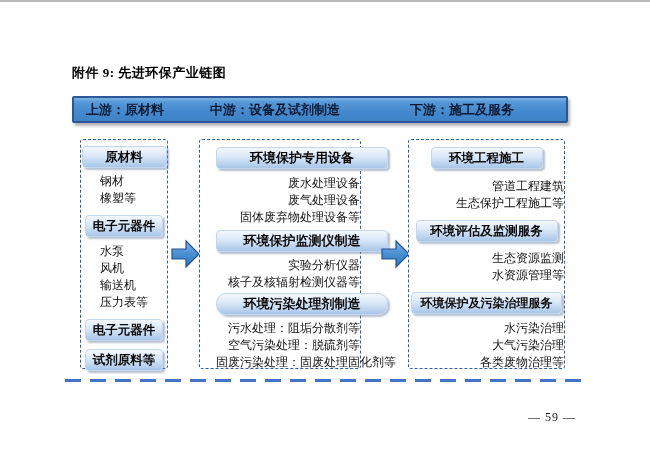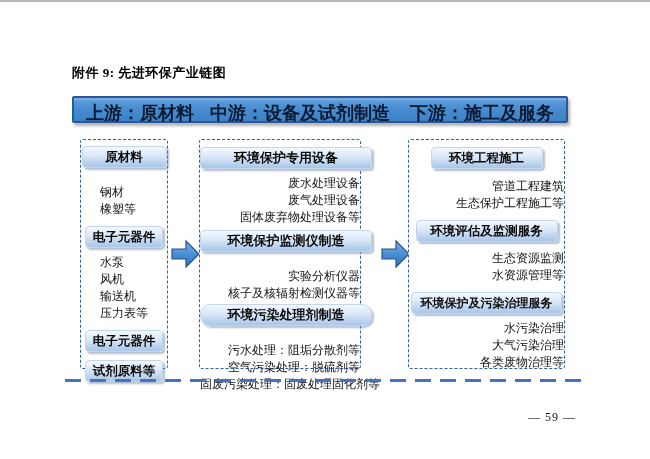--- a/index.html
+++ b/index.html
@@ -21,36 +21,36 @@
   .stage-bar {
     position: absolute; left: 72px; top: 94px;
     width: 496px; height: 27px;
     background: linear-gradient(#7fb2e6 0%, #5598d9 18%, #4489cd 60%, #3f83c7 100%);
     border: 2px solid #2b5797;
     border-radius: 2px;
     box-shadow: 2px 3px 3px rgba(90,90,90,0.45);
   }
   .stage-bar span {
     position: absolute; top: 3px;
-    font-size: 18px; font-weight: bold; color: #0a1a33;
+    font-size: 13px; font-weight: bold; color: #0a1a33;
     white-space: nowrap;
   }
   .stage-up   { left: 12px; }
   .stage-mid  { left: 136px; }
   .stage-down { left: 336px; }
 
   
   .box {
     position: absolute; top: 137px; height: 230px;
     border: 1px dashed #2f5fa8;
     border-radius: 3px;
     background: #ffffff;
   }
   .box-left  { left: 80px;  width: 88px; }
-  .box-mid   { left: 199px; width: 162px; }
+  .box-mid   { left: 199px; width: 162px; padding-left: 16px; }
   .box-right { left: 408px; width: 157px; }
 
   .pill {
     background: linear-gradient(#f3f8fd 0%, #d9e7f7 45%, #a8c6e9 100%);
     border: 1px solid #c3d6ee;
     border-radius: 4px;
     box-shadow: 2px 2px 2px rgba(110,130,160,0.5);
     font-weight: bold; color: #0a0a0a;
     text-align: center;
     height: 22px; line-height: 20px;
@@ -62,21 +62,21 @@
     font-size: 12px; color: #121212;
     line-height: 17px; text-align: right;
     white-space: nowrap;
   }
   
   .box-left .item { text-align: left; padding-left: 19px; }
   .p-l1 { width: 85px; margin-top: 6px; }
   .p-l2 { width: 78px; margin-top: 8px; }
   .p-l3 { width: 78px; margin-top: 8px; }
   .p-l4 { width: 78px; margin-top: 8px; }
-  .gap5 { margin-top: 16px; }
+  .gap5 { margin-top: 5px; }
   .gap6 { margin-top: 6px; }
   .gap8 { margin-top: 8px; }
   .gap9 { margin-top: 9px; }
   
   .p-m { width: 172px; margin-top: 4px; font-size: 13px; }
   .p-m1 { margin-top: 7px; }
   .p-m3 { margin-top: 2px; border-radius: 10px; }
   
   .p-r1 { width: 112px; margin-top: 7px; }
   .p-r2 { width: 142px; margin-top: 8px; }

